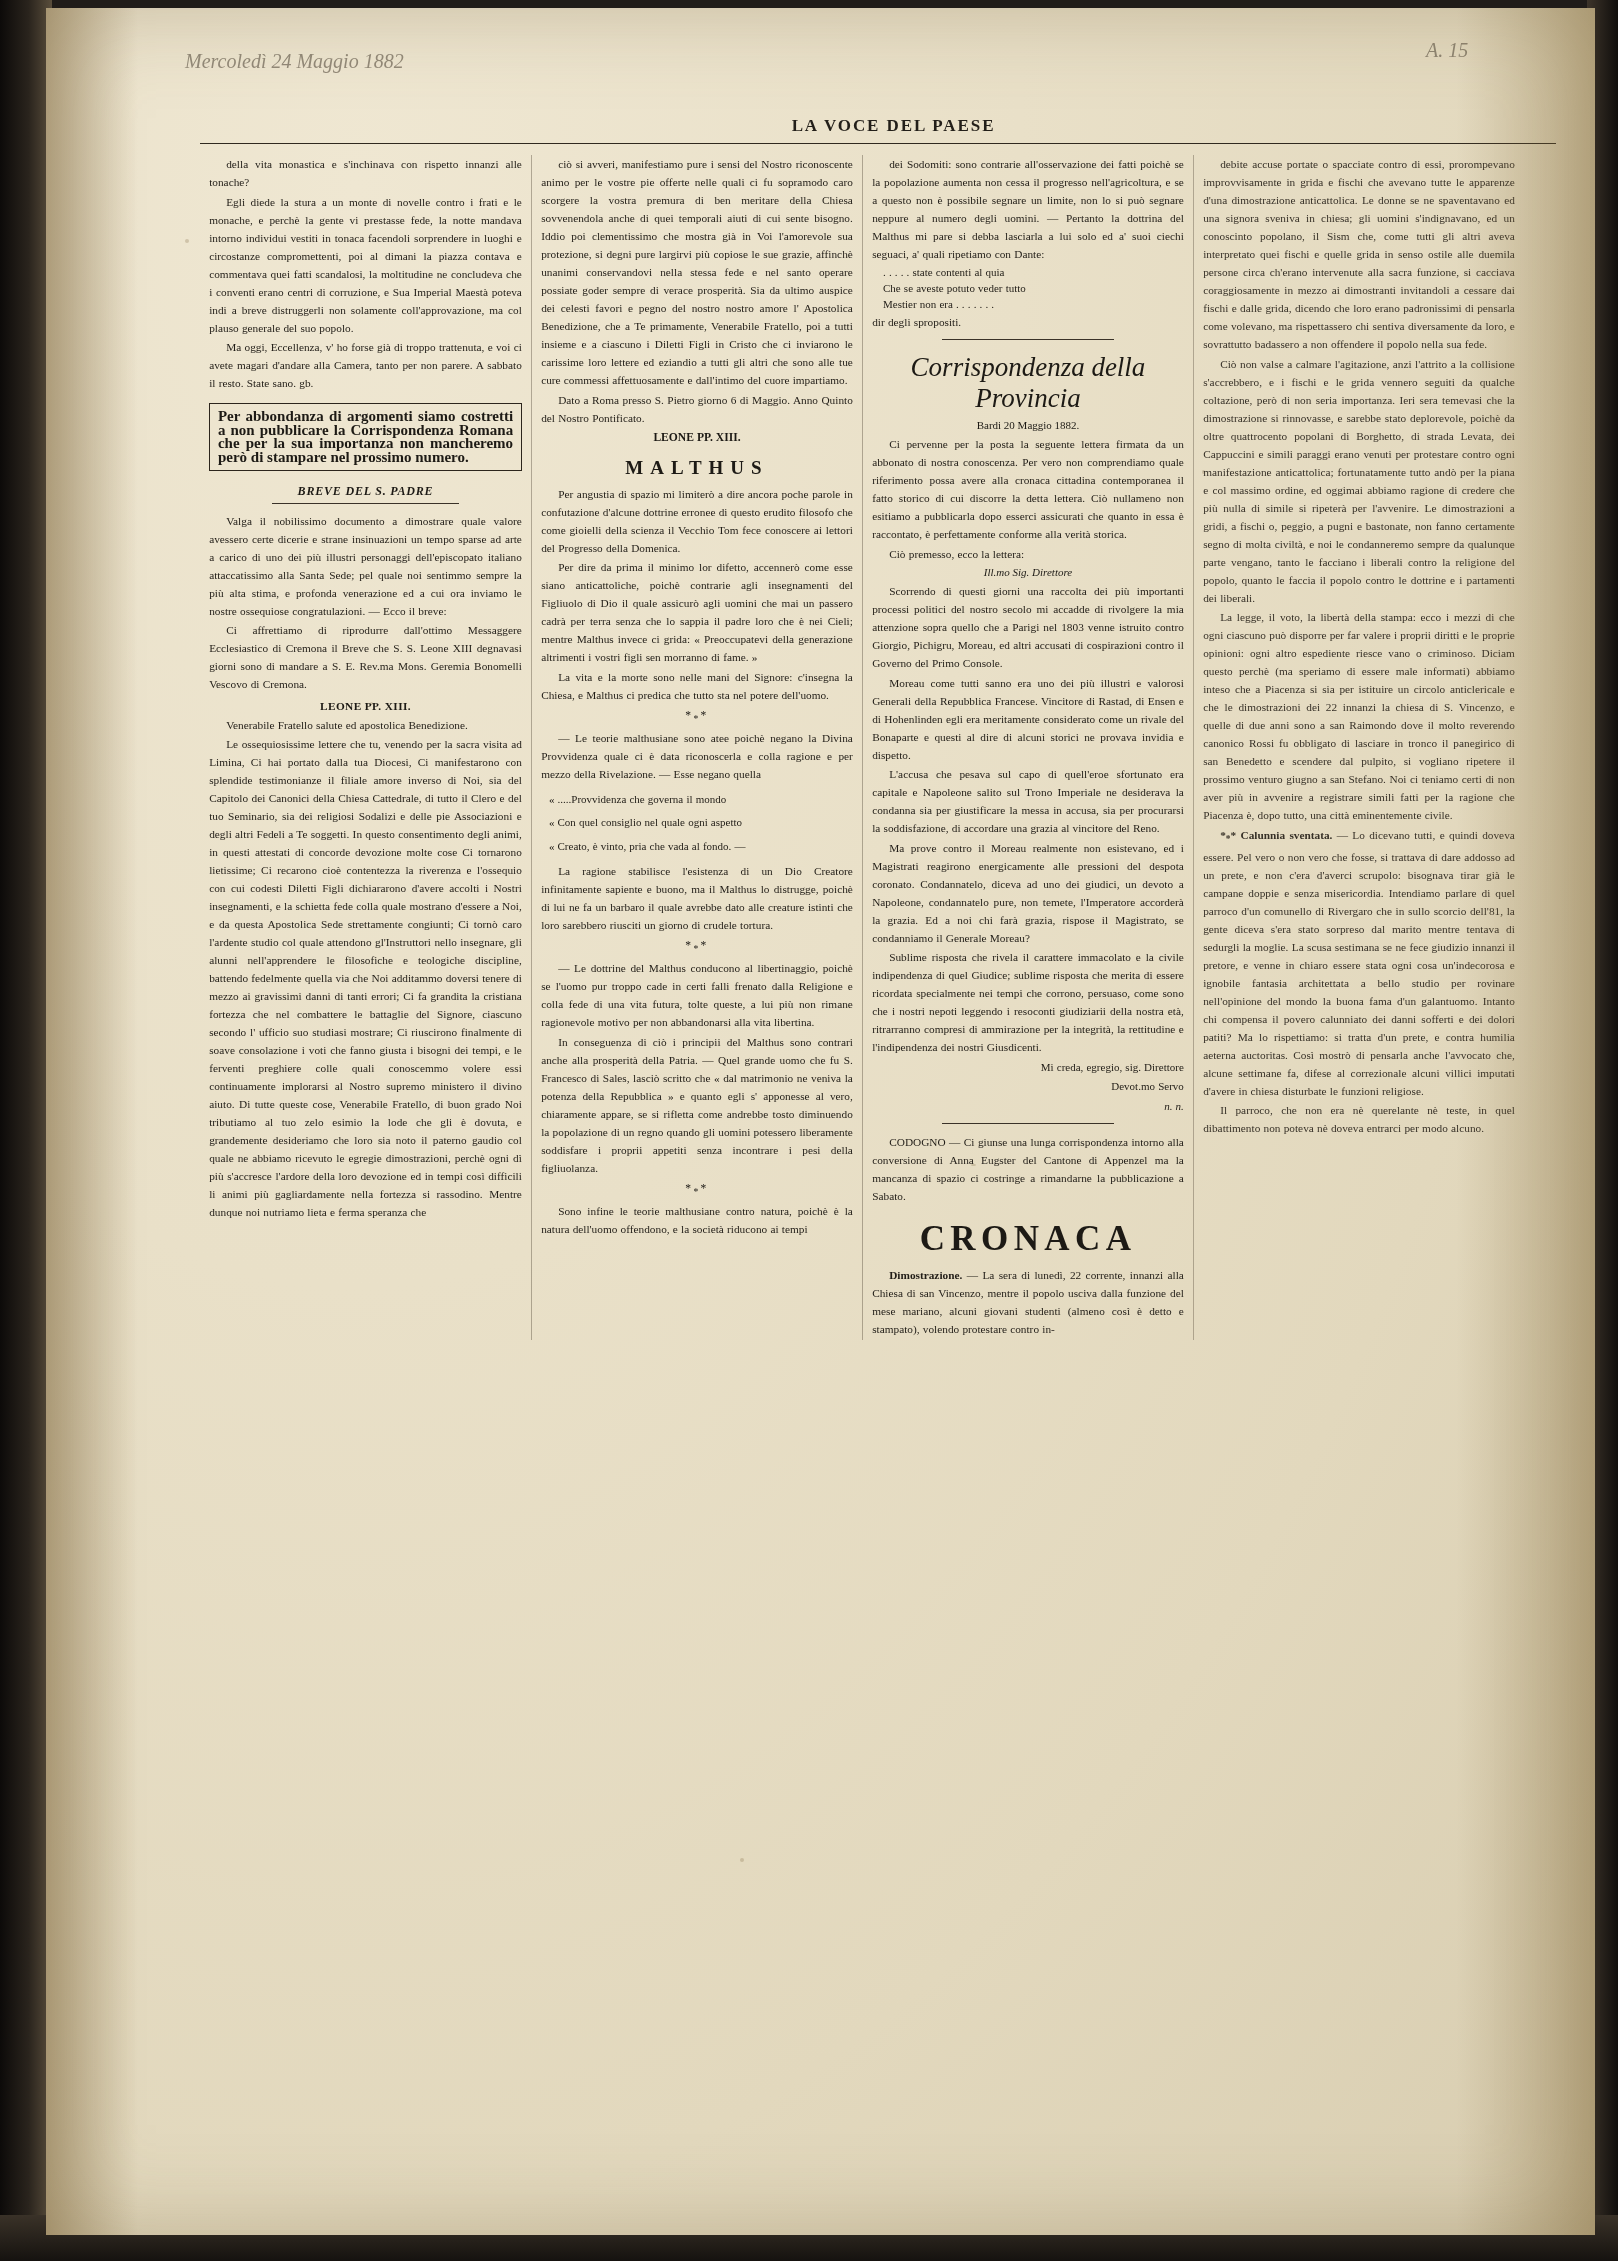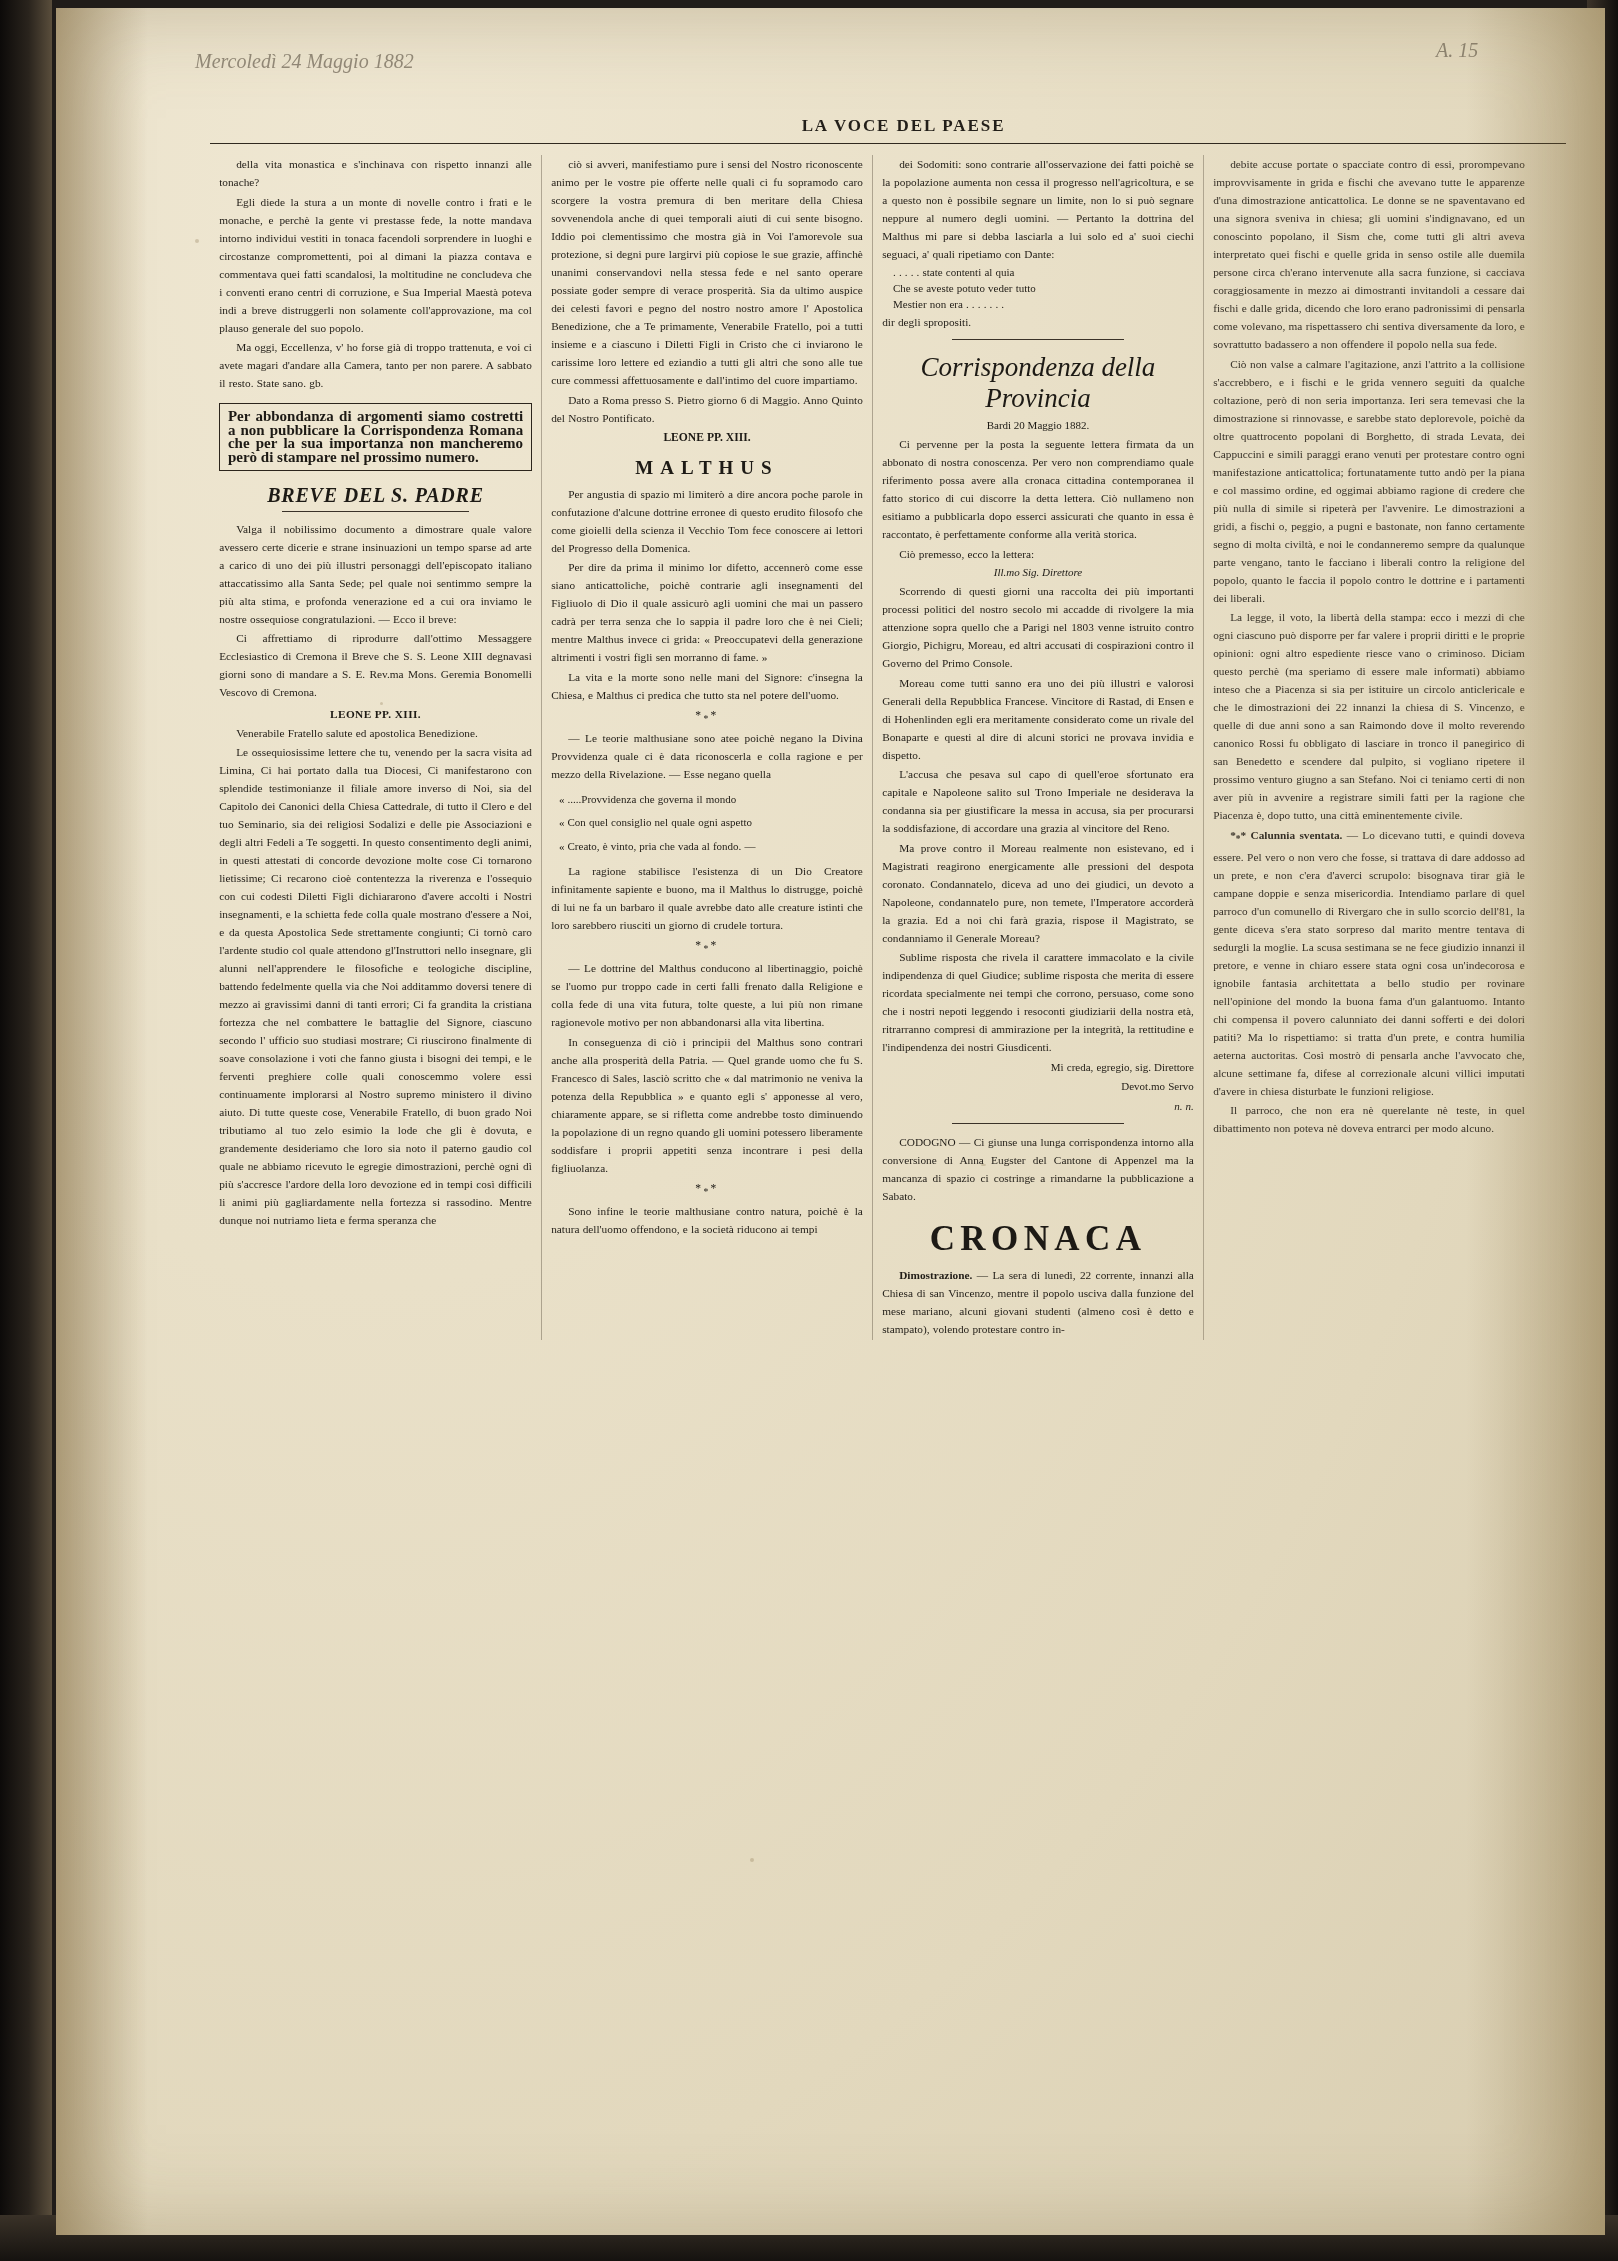--- a/index.html
+++ b/index.html
@@ -31,21 +31,21 @@
     background: linear-gradient(180deg,#3a3228 0%, #15120f 100%);
   }
   #right-edge {
     position: absolute; right: 0; top: 0; width: 31px; height: 2261px;
     background: linear-gradient(270deg,#100e0c 0%, #3d342a 100%);
   }
 
   
   #sheet {
     position: absolute;
-    left: 56px; top: 7.7px;
+    left: 46px; top: 7.7px;
     width: 1549px; height: 2227px;
     background:
       radial-gradient(ellipse at 20% 8%, #efe7d2 0%, #e9e0c8 38%, #e2d8bd 70%, #d8cdb0 100%);
     box-shadow: inset 0 0 92px rgba(120,100,60,.35);
   }
   
   #sheet::before {
     content:"";
     position:absolute; left:0; top:0; width:92px; height:100%;
     background: linear-gradient(90deg, rgba(120,95,50,.45), rgba(120,95,50,0));
@@ -111,21 +111,21 @@
     color: #211d17;
     hyphens: auto;
     word-spacing: 0.4px;
   }
   p.noind { text-indent: 0; }
 
   .sec-head {
     text-align: center;
     font-style: italic;
     font-weight: bold;
-    font-size: 20px;
+    font-size: 12px;
     letter-spacing: 0.8px;
     margin: 10.8px 0 3.1px 0;
   }
   .sec-head-rule {
     border-top: 0.8px solid #3a3228;
     width: 60%;
     margin: 4.6px auto 7.7px auto;
   }
   .spaced-head {
     text-align: center;

